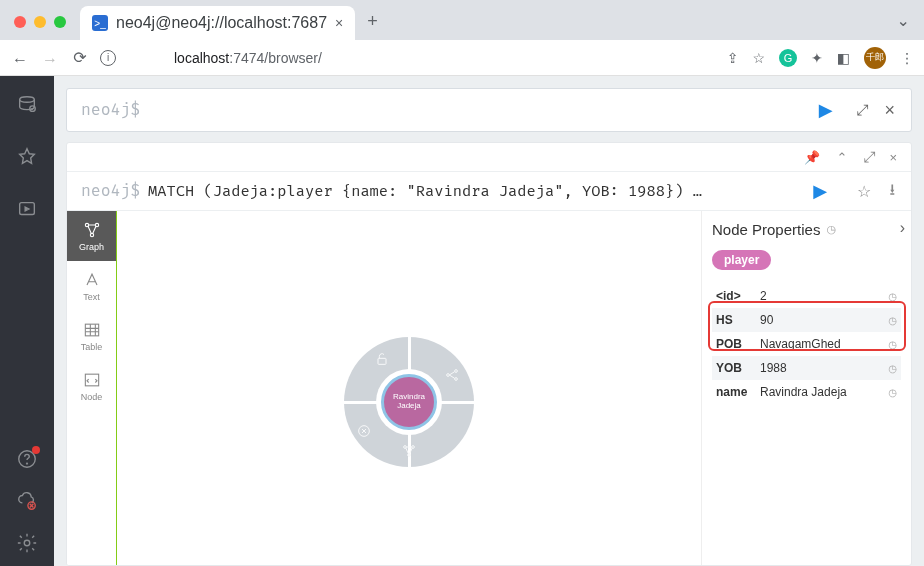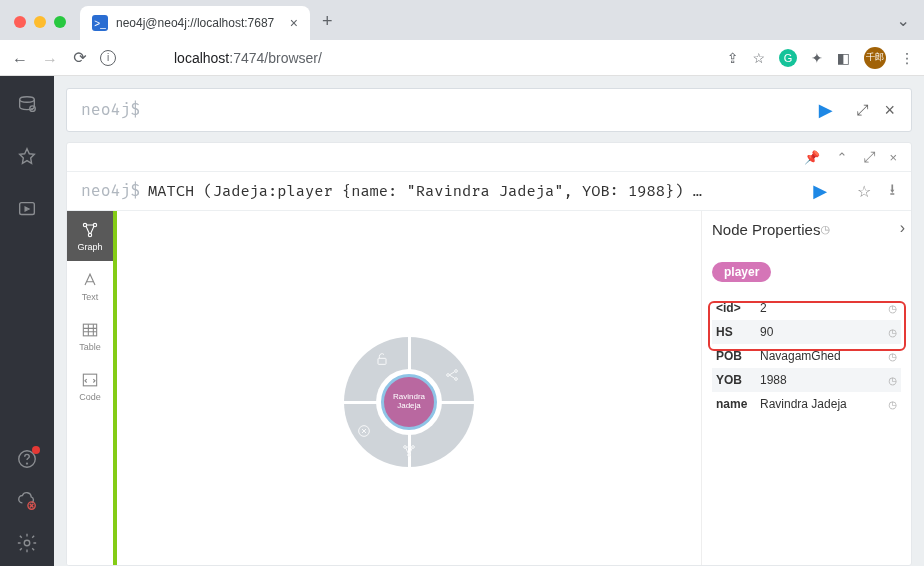--- a/index.html
+++ b/index.html
@@ -7,21 +7,21 @@
 
 
 .chrome-top { background: #dee1e6; height: 40px; display: flex; align-items: flex-end; }
 .traffic-lights { display: flex; gap: 8px; padding: 0 14px 12px 14px; }
 .tl { width: 12px; height: 12px; border-radius: 50%; }
 .tl.red { background: #ff5f57; }
 .tl.yellow { background: #febc2e; }
 .tl.green { background: #28c840; }
 .tab { background: #fff; height: 34px; border-radius: 8px 8px 0 0; display: flex; align-items: center; padding: 0 12px; gap: 8px; min-width: 230px; }
 .tab-icon { width: 16px; height: 16px; background: #2a6dd2; border-radius: 3px; display:flex; align-items:center; justify-content:center; color:#fff; font-size:10px;}
-.tab-title { font-size: 12px; color: #3c4043; flex: 1; overflow: hidden; text-overflow: ellipsis; white-space: nowrap; }
+.tab-title { font-size: 16px; color: #3c4043; flex: 1; overflow: hidden; text-overflow: ellipsis; white-space: nowrap; }
 .tab-close { font-size: 14px; color: #5f6368; }
 .new-tab { padding: 0 12px 8px 12px; font-size: 18px; color: #5f6368; }
 .chrome-top .spacer { flex: 1; }
 .chevron-down { padding: 0 14px 10px 0; color: #5f6368; }
 
 .addr-bar { background: #fff; height: 36px; display: flex; align-items: center; padding: 0 10px; gap: 10px; border-bottom: 1px solid #e0e0e0; }
 .nav-arrow { color: #5f6368; font-size: 16px; width: 20px; text-align: center; }
 .nav-arrow.dis { color: #bdbdbd; }
 .info-icon { width: 16px; height: 16px; border: 1.5px solid #5f6368; border-radius: 50%; display: flex; align-items: center; justify-content: center; font-size: 10px; color: #5f6368; }
 .url { font-size: 14px; color: #202124; flex: 1; }
@@ -49,38 +49,38 @@
 .ed-actions { display: flex; gap: 18px; padding: 0 16px 0 10px; color: #666; font-size: 14px; align-items: center;}
 .expand-cross { font-size:15px; letter-spacing:-2px; }
 .close-x { font-size: 18px; }
 
 .result-frame { flex: 1; background: #fff; border-radius: 3px; display: flex; flex-direction: column; overflow: hidden; border: 1px solid #e5e8eb;}
 .frame-top-actions { height: 28px; display: flex; justify-content: flex-end; align-items: center; gap: 16px; padding: 0 14px; color: #888; font-size: 13px; }
 .frame-query { display: flex; align-items: center; height: 40px; border-top: 1px solid #eceff1; border-bottom: 1px solid #eceff1; }
 .fq-actions { display: flex; gap: 18px; padding: 0 16px; color: #888; align-items:center;}
 
 .frame-body { flex: 1; display: flex; overflow: hidden; }
-.view-tabs { width: 50px; background: #fff; border-right: 4px solid #84cc16; display: flex; flex-direction: column; }
+.view-tabs { width: 50px; background: #fff; border-right: 1px solid #84cc16; display: flex; flex-direction: column; }
 .view-tab { height: 50px; display: flex; flex-direction: column; align-items: center; justify-content: center; gap: 2px; font-size: 9px; color: #888; cursor: pointer; }
 .view-tab.active { background: #595959; color: #fff; }
 .view-tab svg { width: 20px; height: 20px; stroke: currentColor; fill: none; stroke-width: 1.3; }
 
 .canvas { flex: 1; position: relative; background: #fff; }
 .radial { position: absolute; left: 50%; top: 54%; transform: translate(-50%,-50%); width: 130px; height: 130px; }
 .ring { width: 130px; height: 130px; border-radius: 50%; background: #cfd4d9; position: relative; }
 .ring::before { content:''; position:absolute; inset: 32px; background: #fff; border-radius: 50%; }
 .ring-line { position:absolute; background:#fff; }
 .ring-line.v { width:3px; height:130px; left: 63.5px; top:0;}
 .ring-line.h { height:3px; width:130px; top: 63.5px; left:0;}
 .node-center { position: absolute; width: 56px; height: 56px; border-radius: 50%; background: #b968a0; border: 3px solid #8fc4e6; left: 37px; top: 37px; display: flex; align-items: center; justify-content: center; color: #fff; font-size: 8px; text-align: center; line-height: 1.1; }
 .ring-icon { position:absolute; width:16px; height:16px; color:#f2f4f6; display:flex; align-items:center; justify-content:center;}
 .ring-icon svg { width:16px; height:16px; stroke:#f7f8f9; fill:none; stroke-width:1.5;}
 
 .props-panel { width: 210px; border-left: 1px solid #eee; padding: 10px 10px 0 10px; position: relative; }
-.props-title-row { display: flex; align-items: center; gap: 0; margin-bottom: 24px; }
+.props-title-row { display: flex; align-items: center; gap: 6px; margin-bottom: 12px; }
 .props-title { font-size: 15px; color: #333; }
 .tiny-clock { font-size: 11px; color: #aaa; }
 .props-chevron { position: absolute; right: 6px; top: 8px; color: #666; font-size: 16px; }
 .label-chip { display: inline-block; background: #d575b7; color: #fff; font-size: 12px; font-weight: 600; padding: 3px 12px; border-radius: 11px; margin-bottom: 14px; }
 .prop-table { width: 100%; font-size: 12px; border-collapse: collapse; }
 .prop-table tr { height: 24px; }
 .prop-table tr.alt { background: #f3f5f7; }
 .prop-table td { padding: 2px 4px; vertical-align: middle; }
 .prop-key { font-weight: 700; color: #333; width: 44px; margin-left: 16px; }
 .prop-val { color: #333; }
@@ -221,21 +221,21 @@
                 <rect x="4" y="5" width="16" height="14"></rect>
                 <path d="M4 10h16M4 14h16M10 5v14M16 5v14"></path>
               </svg>
             <span>Table</span>
           </div>
           <div class="view-tab">
             <svg viewBox="0 0 24 24">
                 <rect x="4" y="5" width="16" height="14"></rect>
                 <path d="M8 11l-2 2 2 2M16 11l2 2-2 2"></path>
               </svg>
-            <span>Code</span>
+            <span>Node</span>
           </div>
         </div>
 
         <div class="canvas">
           <div class="radial">
             <div class="ring">
               <div class="ring-line v"></div>
               <div class="ring-line h"></div>
             </div>
             <div class="ring-icon" style="left:30px; top:14px;">

